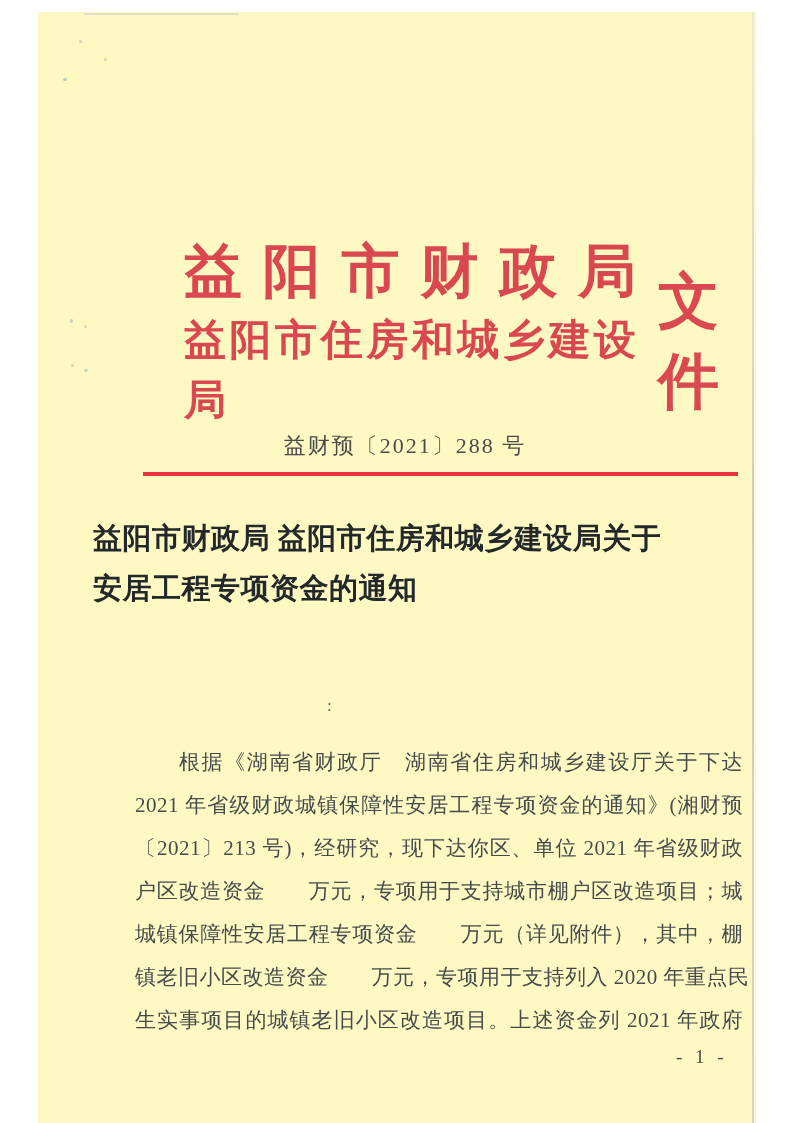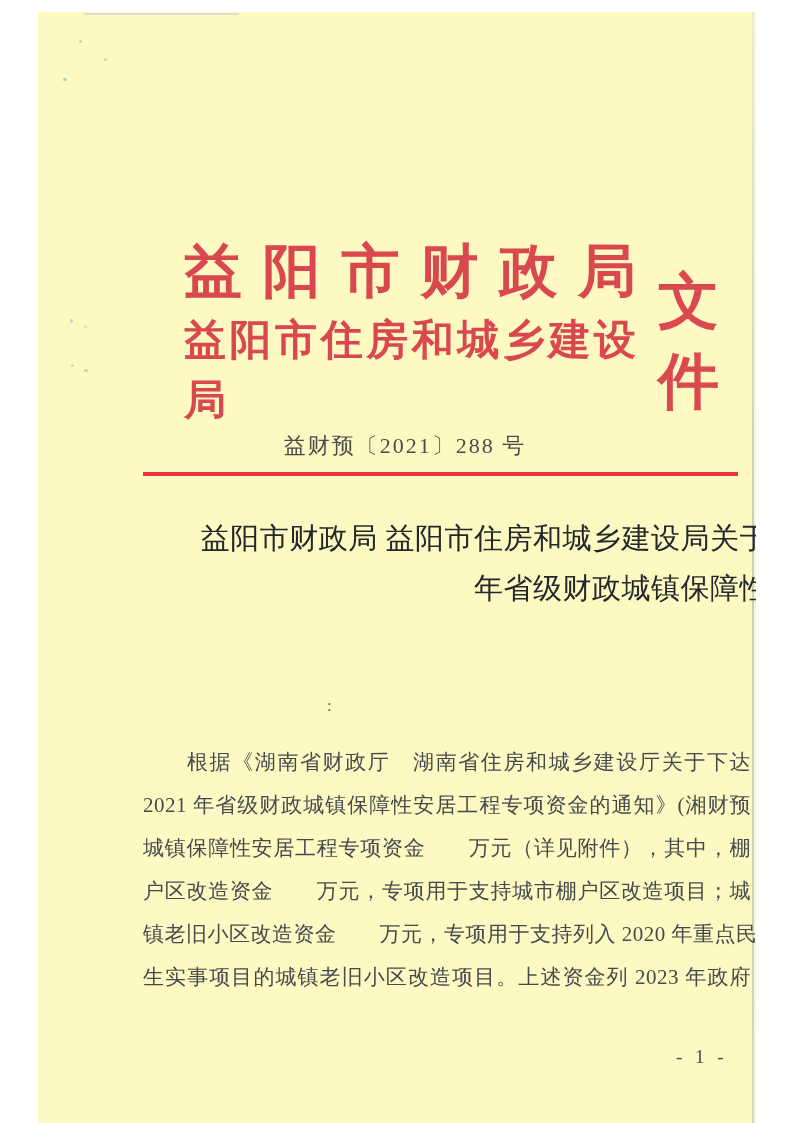--- a/index.html
+++ b/index.html
@@ -63,35 +63,35 @@
 
   .red-divider {
     position: absolute; left: 105px; top: 460px;
     width: 595px; height: 4px;
     background: #e8353f;
   }
 
   
   .doc-title {
     position: absolute; left: 55px; top: 501px; width: 676px;
-    text-align: right;
-    font-size: 29px; font-weight: 400; color: #23282a;
+    text-align: left;
+    font-size: 29px; font-weight: 700; color: #23282a;
     line-height: 50px;
     letter-spacing: 0.5px;
   }
   .doc-title .t-line { display: block; }
 
   .salutation-colon {
     position: absolute; left: 289px; top: 684px;
     font-size: 17px; color: #5d6a6a;
   }
 
   
   .body-text {
-    position: absolute; left: 105px; top: 729px; width: 608px;
+    position: absolute; left: 97px; top: 729px; width: 608px;
     font-size: 21px; color: #454b4d;
     letter-spacing: 0.5px;
   }
   .body-line {
     height: 43px; line-height: 43px;
     text-align: justify; text-align-last: justify; text-justify: inter-character;
     white-space: nowrap;
   }
   .body-line.indent { text-indent: 44px; }
 
@@ -123,29 +123,30 @@
     </div>
     <div class="doc-type">文件</div>
   </header>
 
   <div class="doc-number">益财预〔2021〕288 号</div>
 
   <div class="red-divider"></div>
 
   <h1 class="doc-title">
     <span class="t-line">益阳市财政局 益阳市住房和城乡建设局关于</span>
-    <span class="t-line">年省级财政城镇保障性</span>
+    <span class="t-line">安居工程专项资金的通知</span>
   </h1>
 
   <span class="salutation-colon">:</span>
 
   <div class="body-text">
     <div class="body-line indent">根据《湖南省财政厅　湖南省住房和城乡建设厅关于下达</div>
     <div class="body-line">2021 年省级财政城镇保障性安居工程专项资金的通知》(湘财预</div>
+    <div class="body-line">〔2021〕213 号)，经研究，现下达你区、单位 2021 年省级财政</div>
+    <div class="body-line">户区改造资金　　万元，专项用于支持城市棚户区改造项目；城</div>
     <div class="body-line">城镇保障性安居工程专项资金　　万元（详见附件），其中，棚</div>
-    <div class="body-line">户区改造资金　　万元，专项用于支持城市棚户区改造项目；城</div>
     <div class="body-line">镇老旧小区改造资金　　万元，专项用于支持列入 2020 年重点民</div>
-    <div class="body-line">生实事项目的城镇老旧小区改造项目。上述资金列 2023 年政府</div>
+    <div class="body-line">生实事项目的城镇老旧小区改造项目。上述资金列 2021 年政府</div>
   </div>
 
   <div class="page-footer">- 1 -</div>
 
 </div>
 
 </body></html>

